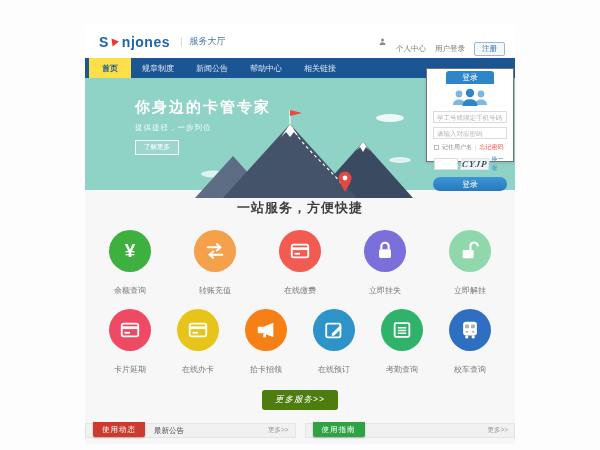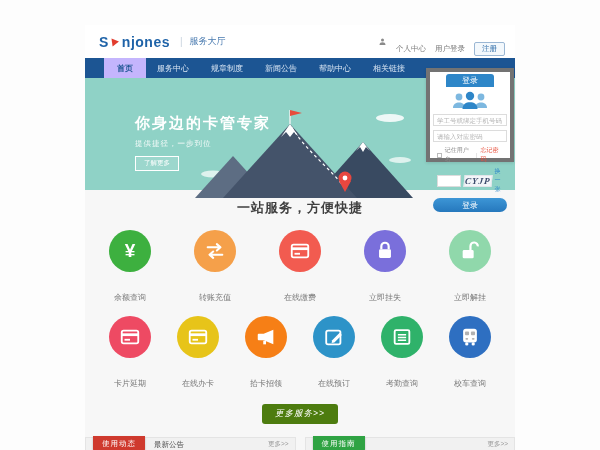--- a/index.html
+++ b/index.html
@@ -20,36 +20,36 @@
   .logo-tag { font-size:9px; color:#4a7bb0; }
   .topmenu { display:flex; align-items:center; gap:9px; font-size:7.5px; color:#777; }
   .topmenu a { color:#777; text-decoration:none; cursor:pointer;margin-top:14px; }
   .reg-btn { border:1px solid #9bb7d4; color:#2e6ca8 !important; background:#f3f8fc;
              padding:1px 7px; border-radius:2px; font-size:7.5px; }
 
   
   .nav { height:20px; background:#1c5593; display:flex; align-items:stretch; }
   .nav-item { color:#d8e5f3; font-size:8px; padding:0 11px; display:flex;
               align-items:center; cursor:pointer; }
-  .nav-item.active { background:#c4b5fd; color:#1c5593; font-weight:bold;
-                     padding:0 13px; margin-left:19px; }
+  .nav-item.active { background:#fde047; color:#1c5593; font-weight:bold;
+                     padding:0 13px; margin-left:4px; }
 
   
   .hero { position:relative; height:112px; background:#8fd2c6; overflow:visible; }
   .hero-copy { position:absolute; left:50px; top:20px; z-index:1; color:#fff; }
-  .hero-title { font-size:15px; font-weight:bold; letter-spacing:2px;margin-top:16px; }
+  .hero-title { font-size:15px; font-weight:bold; letter-spacing:2px; }
   .hero-sub { font-size:7.5px; margin-top:6px; opacity:.92; letter-spacing:1px; }
   .hero-cta { display:inline-block; margin-top:7px; border:1px solid #fff;
               color:#fff; font-size:6.5px; padding:2px 8px; cursor:pointer;
               background:rgba(255,255,255,.12); }
   .mountains { position:absolute; left:110px; top:28px; width:225px; height:92px; }
 
   
   .login { position:absolute; top:-10px; right:1px; width:88px; height:94px;
-           background:#fff; border:4px solid #737373; z-index:3;
+           background:#fff; border:1px solid #737373; z-index:3;
            box-shadow:0 1px 3px rgba(0,0,0,.12); padding-top:2px; }
   .login-tab { width:48px; height:13px; margin:0 auto; background:#2e86c8;
                border-radius:3px 3px 0 0; color:#fff; font-size:8px; line-height:13px;
                text-align:center; cursor:pointer; }
   .login-people { display:block; margin:4px auto 3px; }
   .login input[type=text], .login input[type=password] {
       display:block; width:74px; margin:0 auto 4px; height:12px;
       border:1px solid #dcdcdc; font-size:6.5px; padding:0 3px; color:#444;
       background:#fff; }
   .login input::placeholder { color:#b4b4b4; }
@@ -73,21 +73,21 @@
   
   .lower { background:#f7f7f7; padding-bottom:2px; }
   .sec-title { text-align:center; font-size:13px; color:#3f3f3f; font-weight:bold;
                padding-top:9px; letter-spacing:1px; }
   .grid { display:flex; justify-content:space-between; padding:0 16px; margin-top:13px; }
   .svc { width:58px; text-align:center; cursor:pointer; }
   .circle { width:42px; height:42px; border-radius:50%; margin:0 auto;
             display:flex; align-items:center; justify-content:center; color:#fff; }
   .circle svg { display:block; }
   .yen { font-size:19px; font-weight:bold; color:#fff; }
-  .svc-label { font-size:8px; color:#787878; margin-top:20px; }
+  .svc-label { font-size:8px; color:#787878; margin-top:13px; }
   .more-btn { display:block; margin:15px auto 0; background:#ed6c1f; color:#fff;
               border:none; border-radius:3px; font-size:8.5px; padding:4px 13px;
               cursor:pointer; letter-spacing:1px; }
 
   
   .ann-title { text-align:center; font-size:13px; color:#3f3f3f; font-weight:bold;
                padding-top:16px; letter-spacing:1px; }
   .panels { display:flex; gap:9px; margin-top:13px; padding-bottom:4px; }
   .panel { flex:1; background:#fff; }
   .panel-head { position:relative; height:15px; background:#f1f1f1;
@@ -119,21 +119,20 @@
             <path d="M4 21c0-5 4-7 8-7s8 2 8 7z" fill="#8a8a8a"></path>
       </svg>
       <a>个人中心</a>
       <a>用户登录</a>
       <a class="reg-btn">注册</a>
     </div>
   </div>
 
   <div class="nav">
     <div class="nav-item active">首页</div>
-    <div class="nav-item">服务中心</div>
     <div class="nav-item">规章制度</div>
     <div class="nav-item">新闻公告</div>
     <div class="nav-item">帮助中心</div>
     <div class="nav-item">相关链接</div>
   </div>
 
   <div class="hero">
     <div class="hero-copy">
       <div class="hero-title">你身边的卡管专家</div>
       <div class="hero-sub">提供捷径，一步到位</div>

